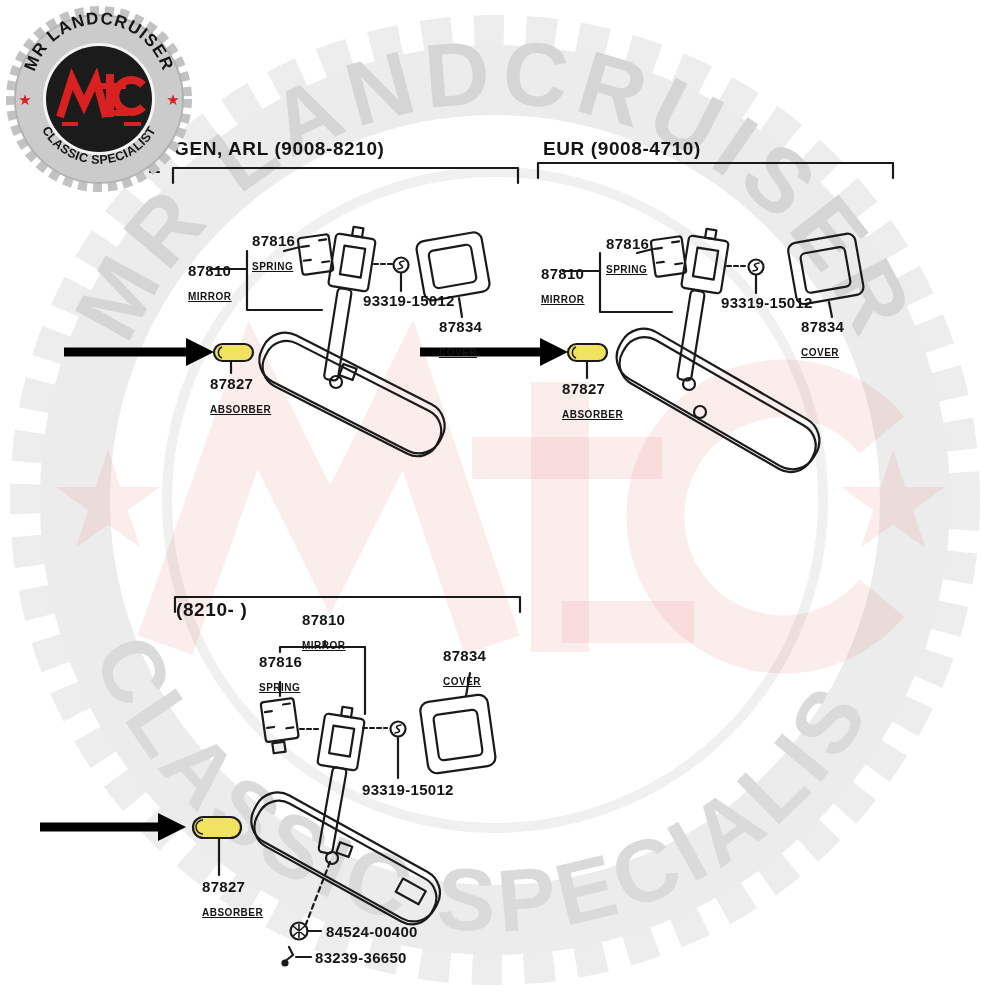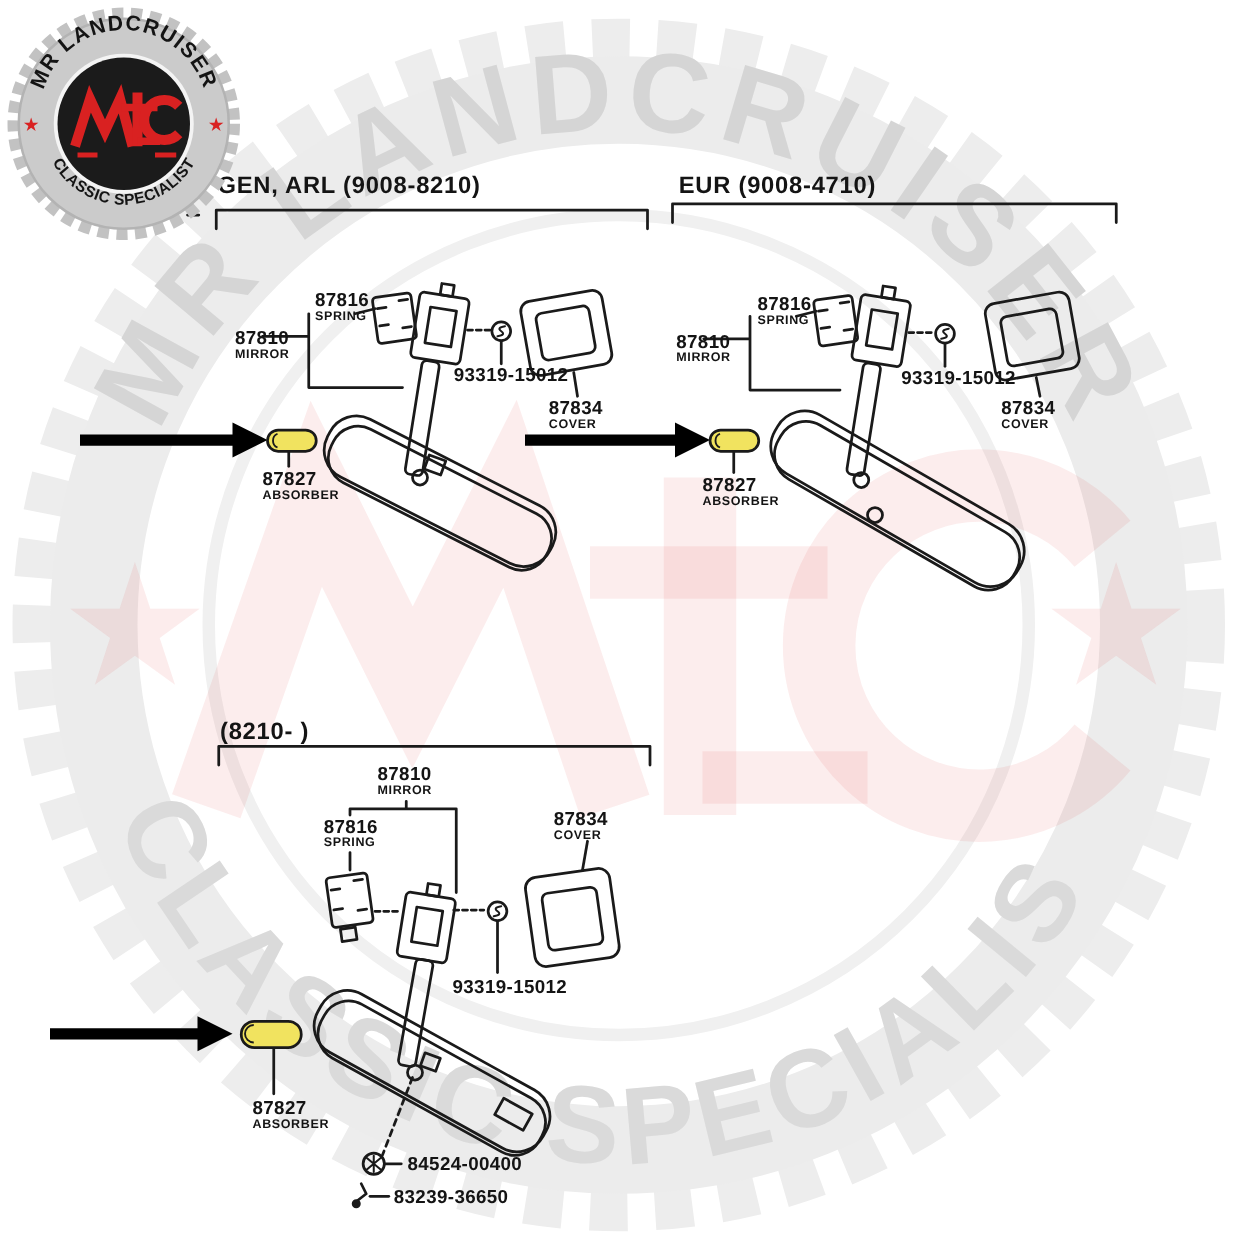--- a/index.html
+++ b/index.html
@@ -1,21 +1,21 @@
 <!DOCTYPE html>
 <html><head>
 <meta charset="utf-8">
 <style>
   html,body{margin:0;padding:0;background:#ffffff;}
   #stage{position:relative;width:1000px;height:1000px;overflow:hidden;background:#ffffff;
          font-family:"Liberation Sans",sans-serif;}
   #stage svg{position:absolute;left:0;top:0;}
   .pl{position:absolute;color:#141414;font-weight:bold;line-height:1;white-space:nowrap;}
   .pl .num{display:block;font-size:15px;letter-spacing:.3px;}
-  .pl .nm{display:block;font-size:10px;letter-spacing:.5px;margin-top:1px;}
+  .pl .nm{display:block;font-size:10px;letter-spacing:.5px;margin-top:14px;text-decoration:underline;}
   .hdr{font-size:19px;letter-spacing:.6px;}
   .art{stroke:#1a1a1a;fill:none;stroke-width:2.2;stroke-linecap:round;stroke-linejoin:round;}
 </style>
 </head>
 <body>
 
 <div id="stage">
 
   <svg width="1000" height="1000" viewBox="0 0 1000 1000">
     <g>
@@ -186,21 +186,21 @@
       <path d="M158,813 L186,827 L158,841 Z" fill="#000"></path>
     </g>
     <g>
       <rect x="193" y="817" width="48" height="21" rx="10.5" fill="#f1e35f" stroke="#1a1a1a" stroke-width="2.2"></rect>
       <path d="M203,820 a7,7 0 0 0 0,14" fill="none" stroke="#1a1a1a" stroke-width="1.5"></path>
     </g>
   </svg>
 
   <div class="pl hdr" style="left:174px;top:139px">GEN, ARL  (9008-8210)</div>
   <div class="pl hdr" style="left:543px;top:139px">EUR (9008-4710)</div>
-  <div class="pl hdr" style="left:176px;top:576px">(8210-      )</div>
+  <div class="pl hdr" style="left:176px;top:600px">(8210-      )</div>
 
   <div class="pl" style="left:252px;top:233px">
     <span class="num">87816</span>
     <span class="nm">SPRING</span>
   </div>
   <div class="pl" style="left:188px;top:263px">
     <span class="num">87810</span>
     <span class="nm">MIRROR</span>
   </div>
   <div class="pl" style="left:363px;top:293px">

